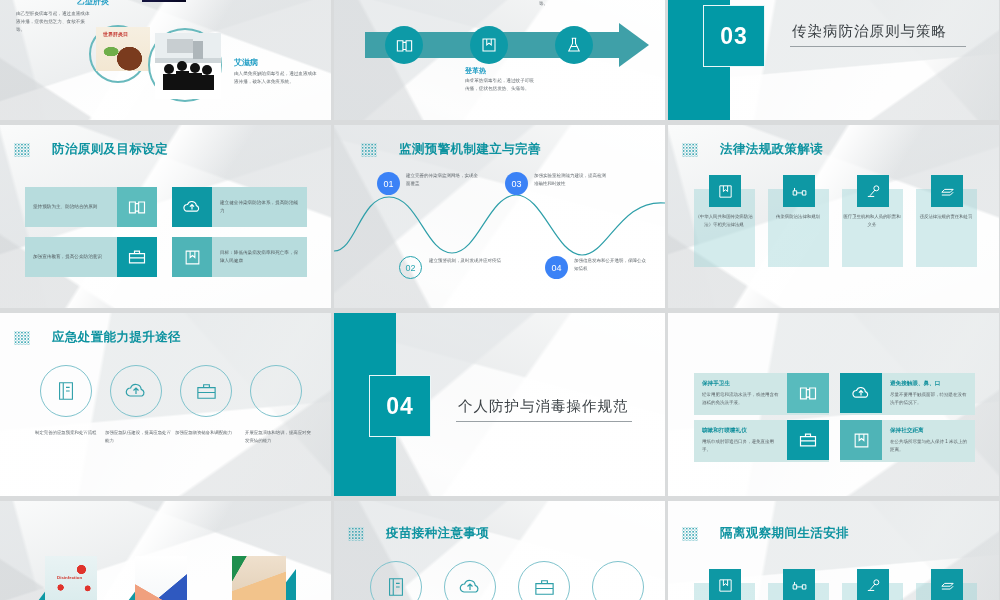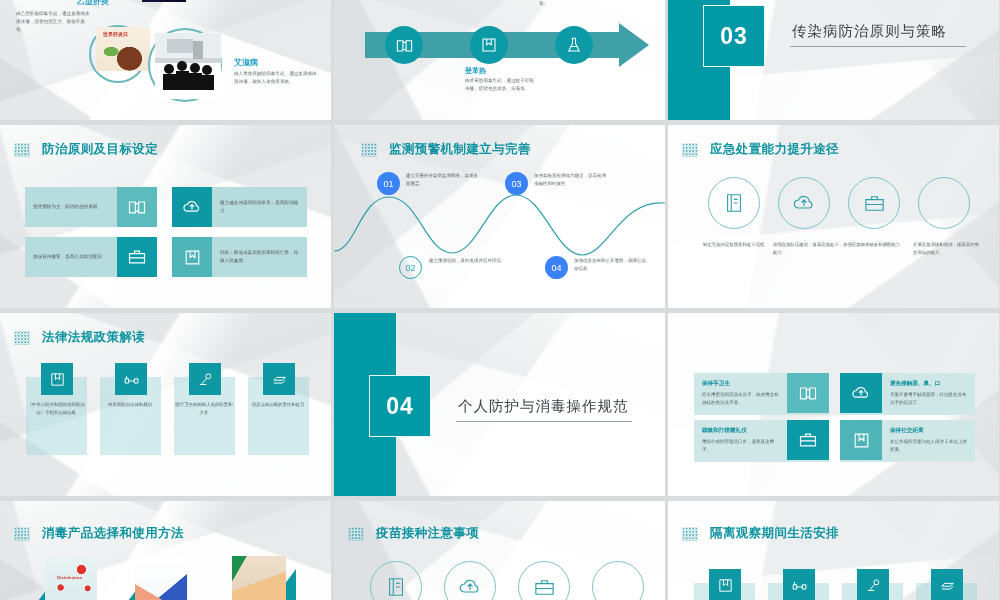--- a/index.html
+++ b/index.html
@@ -46,21 +46,21 @@
     background:
       linear-gradient(100deg, rgba(255,255,255,.9) 30%, rgba(255,255,255,0) 31%),
       linear-gradient(-35deg, rgba(216,219,221,.55) 25%, rgba(255,255,255,0) 26%),
       linear-gradient(175deg, rgba(232,235,236,.8) 55%, rgba(255,255,255,0) 56%),
       linear-gradient(48deg, rgba(255,255,255,.85) 70%, rgba(238,240,241,0) 71%),
       linear-gradient(120deg, #f7f8f8 0%, #eaecee 40%, #fbfbfb 72%, #e5e8e9 100%);
   }
   .inner { position: relative; width: 100%; height: 100%; }
 
   
-  .sec-head { position: absolute; display: flex; align-items: center; gap: 12px; }
+  .sec-head { position: absolute; display: flex; align-items: center; gap: 22px; }
   .dots {
     width: 16px; height: 14px;
     background-image:
       radial-gradient(circle, #3aa8b4 .9px, transparent 1px),
       radial-gradient(circle, #b7dde2 .9px, transparent 1px);
     background-size: 3.2px 3.2px, 3.2px 3.2px;
     background-position: 0 0, 1.6px 1.6px;
     opacity: .95;
   }
   .sec-title {
@@ -314,20 +314,62 @@
       <div class="numtxt" style="left:200px;top:47px">加强实验室检测能力建设，提高检测准确性和时效性</div>
 
       <div class="numcirc" style="left:211px;top:131px">
         <span>04</span>
         </div>
       <div class="numtxt" style="left:240px;top:132px">加强信息发布和公开透明，保障公众知情权</div>
     </div>
   </div>
 
   <div class="slide">
+    <div class="poly"></div>
+    <div class="inner">
+      <div class="sec-head" style="left:14px;top:16px">
+        <span class="dots"></span>
+        <span class="sec-title">法律法规政策解读</span>
+      </div>
+
+      <div class="card" style="left:26px;top:64px"></div>
+      <div class="card-ic" style="left:41px;top:50px">
+        <svg width="17" height="17" viewBox="0 0 24 24">
+          <path class="wht" d="M4 4h16v16H4zM9 4v8l3-2.5L15 12V4"></path>
+          </svg>
+        </div>
+      <div class="card-cap" style="left:26px;top:88px">《中华人民共和国传染病防治法》等相关法律法规</div>
+
+      <div class="card" style="left:100px;top:64px"></div>
+      <div class="card-ic" style="left:115px;top:50px">
+        <svg width="17" height="17" viewBox="0 0 24 24">
+          <path class="wht" d="M3 11h5v6H3zM16 11h5v6h-5zM8 14h8M5 11V7"></path>
+          </svg>
+        </div>
+      <div class="card-cap" style="left:100px;top:88px">传染病防治法律和规划</div>
+
+      <div class="card" style="left:174px;top:64px"></div>
+      <div class="card-ic" style="left:189px;top:50px">
+        <svg width="17" height="17" viewBox="0 0 24 24">
+          <path class="wht" d="M16 4a3.5 3.5 0 1 1 0 7 3.5 3.5 0 0 1 0-7zM14 10 7 18M4 19h9"></path>
+          </svg>
+        </div>
+      <div class="card-cap" style="left:174px;top:88px">医疗卫生机构和人员的职责和义务</div>
+
+      <div class="card" style="left:248px;top:64px"></div>
+      <div class="card-ic" style="left:263px;top:50px">
+        <svg width="17" height="17" viewBox="0 0 24 24">
+          <path class="wht" d="M4 13h12l4-4H8zM4 17h12l4-4"></path>
+          </svg>
+        </div>
+      <div class="card-cap" style="left:248px;top:88px">违反法律法规的责任和处罚</div>
+    </div>
+  </div>
+
+  <div class="slide">
     <div class="poly v3"></div>
     <div class="inner">
       <div class="sec-head" style="left:14px;top:16px">
         <span class="dots"></span>
         <span class="sec-title">应急处置能力提升途径</span>
       </div>
 
       <div class="circ" style="left:40px;top:52px">
         <svg width="22" height="22" viewBox="0 0 24 24">
           <path class="tealstroke" d="M5 3h14v18H5zM9 3v18M12 8h4M12 12h4"></path>
@@ -347,62 +389,20 @@
         <svg width="22" height="22" viewBox="0 0 24 24"></svg>
         </div>
 
       <div class="circ-cap" style="left:35px;top:116px">制定完善的应急预案和处置流程</div>
       <div class="circ-cap" style="left:105px;top:116px">加强应急队伍建设，提高应急处置能力</div>
       <div class="circ-cap" style="left:175px;top:116px">加强应急物资储备和调配能力</div>
       <div class="circ-cap" style="left:245px;top:116px">开展应急演练和培训，提高应对突发疫情的能力</div>
     </div>
   </div>
 
-  <div class="slide">
-    <div class="poly"></div>
-    <div class="inner">
-      <div class="sec-head" style="left:14px;top:16px">
-        <span class="dots"></span>
-        <span class="sec-title">法律法规政策解读</span>
-      </div>
-
-      <div class="card" style="left:26px;top:64px"></div>
-      <div class="card-ic" style="left:41px;top:50px">
-        <svg width="17" height="17" viewBox="0 0 24 24">
-          <path class="wht" d="M4 4h16v16H4zM9 4v8l3-2.5L15 12V4"></path>
-          </svg>
-        </div>
-      <div class="card-cap" style="left:26px;top:88px">《中华人民共和国传染病防治法》等相关法律法规</div>
-
-      <div class="card" style="left:100px;top:64px"></div>
-      <div class="card-ic" style="left:115px;top:50px">
-        <svg width="17" height="17" viewBox="0 0 24 24">
-          <path class="wht" d="M3 11h5v6H3zM16 11h5v6h-5zM8 14h8M5 11V7"></path>
-          </svg>
-        </div>
-      <div class="card-cap" style="left:100px;top:88px">传染病防治法律和规划</div>
-
-      <div class="card" style="left:174px;top:64px"></div>
-      <div class="card-ic" style="left:189px;top:50px">
-        <svg width="17" height="17" viewBox="0 0 24 24">
-          <path class="wht" d="M16 4a3.5 3.5 0 1 1 0 7 3.5 3.5 0 0 1 0-7zM14 10 7 18M4 19h9"></path>
-          </svg>
-        </div>
-      <div class="card-cap" style="left:174px;top:88px">医疗卫生机构和人员的职责和义务</div>
-
-      <div class="card" style="left:248px;top:64px"></div>
-      <div class="card-ic" style="left:263px;top:50px">
-        <svg width="17" height="17" viewBox="0 0 24 24">
-          <path class="wht" d="M4 13h12l4-4H8zM4 17h12l4-4"></path>
-          </svg>
-        </div>
-      <div class="card-cap" style="left:248px;top:88px">违反法律法规的责任和处罚</div>
-    </div>
-  </div>
-
   <div class="slide divider">
     <div class="poly v2"></div>
     <div class="inner">
       <div class="bar"></div>
       <div class="numbox" style="top:62px">
         <span class="num">04</span>
       </div>
       <div class="dtitle" style="top:84px">个人防护与消毒操作规范</div>
       <div class="uline" style="top:108px"></div>
     </div>
@@ -458,24 +458,20 @@
           <div class="h">保持社交距离</div>
           <div class="p">在公共场所尽量与他人保持 1 米以上的距离。</div>
         </div>
       </div>
     </div>
   </div>
 
   <div class="slide">
     <div class="poly"></div>
     <div class="inner">
-      <div class="sec-head" style="left:14px;top:24px">
-        <span class="dots"></span>
-        <span class="sec-title">消毒产品选择和使用方法</span>
-      </div>
 
       <div class="tri" style="left:38px;top:68px;border-left:24px solid transparent;border-bottom:32px solid #0e98a4;"></div>
       <div class="photo" style="left:45px;top:55px;width:52px;height:45px;background:
            radial-gradient(circle at 70% 30%, #e0332c 0 9%, transparent 10%),
            radial-gradient(circle at 30% 70%, #e0332c 0 6%, transparent 7%),
            radial-gradient(circle at 82% 72%, #e0332c 0 5%, transparent 6%),
            linear-gradient(#e9f3f4,#dbeced)"></div>
       <div style="position:absolute;left:57px;top:74px;font-size:4.4px;color:#d0352c;font-weight:bold">Disinfection</div>
 
       <div class="tri" style="left:128px;top:68px;border-left:24px solid transparent;border-bottom:32px solid #0e98a4;"></div>

